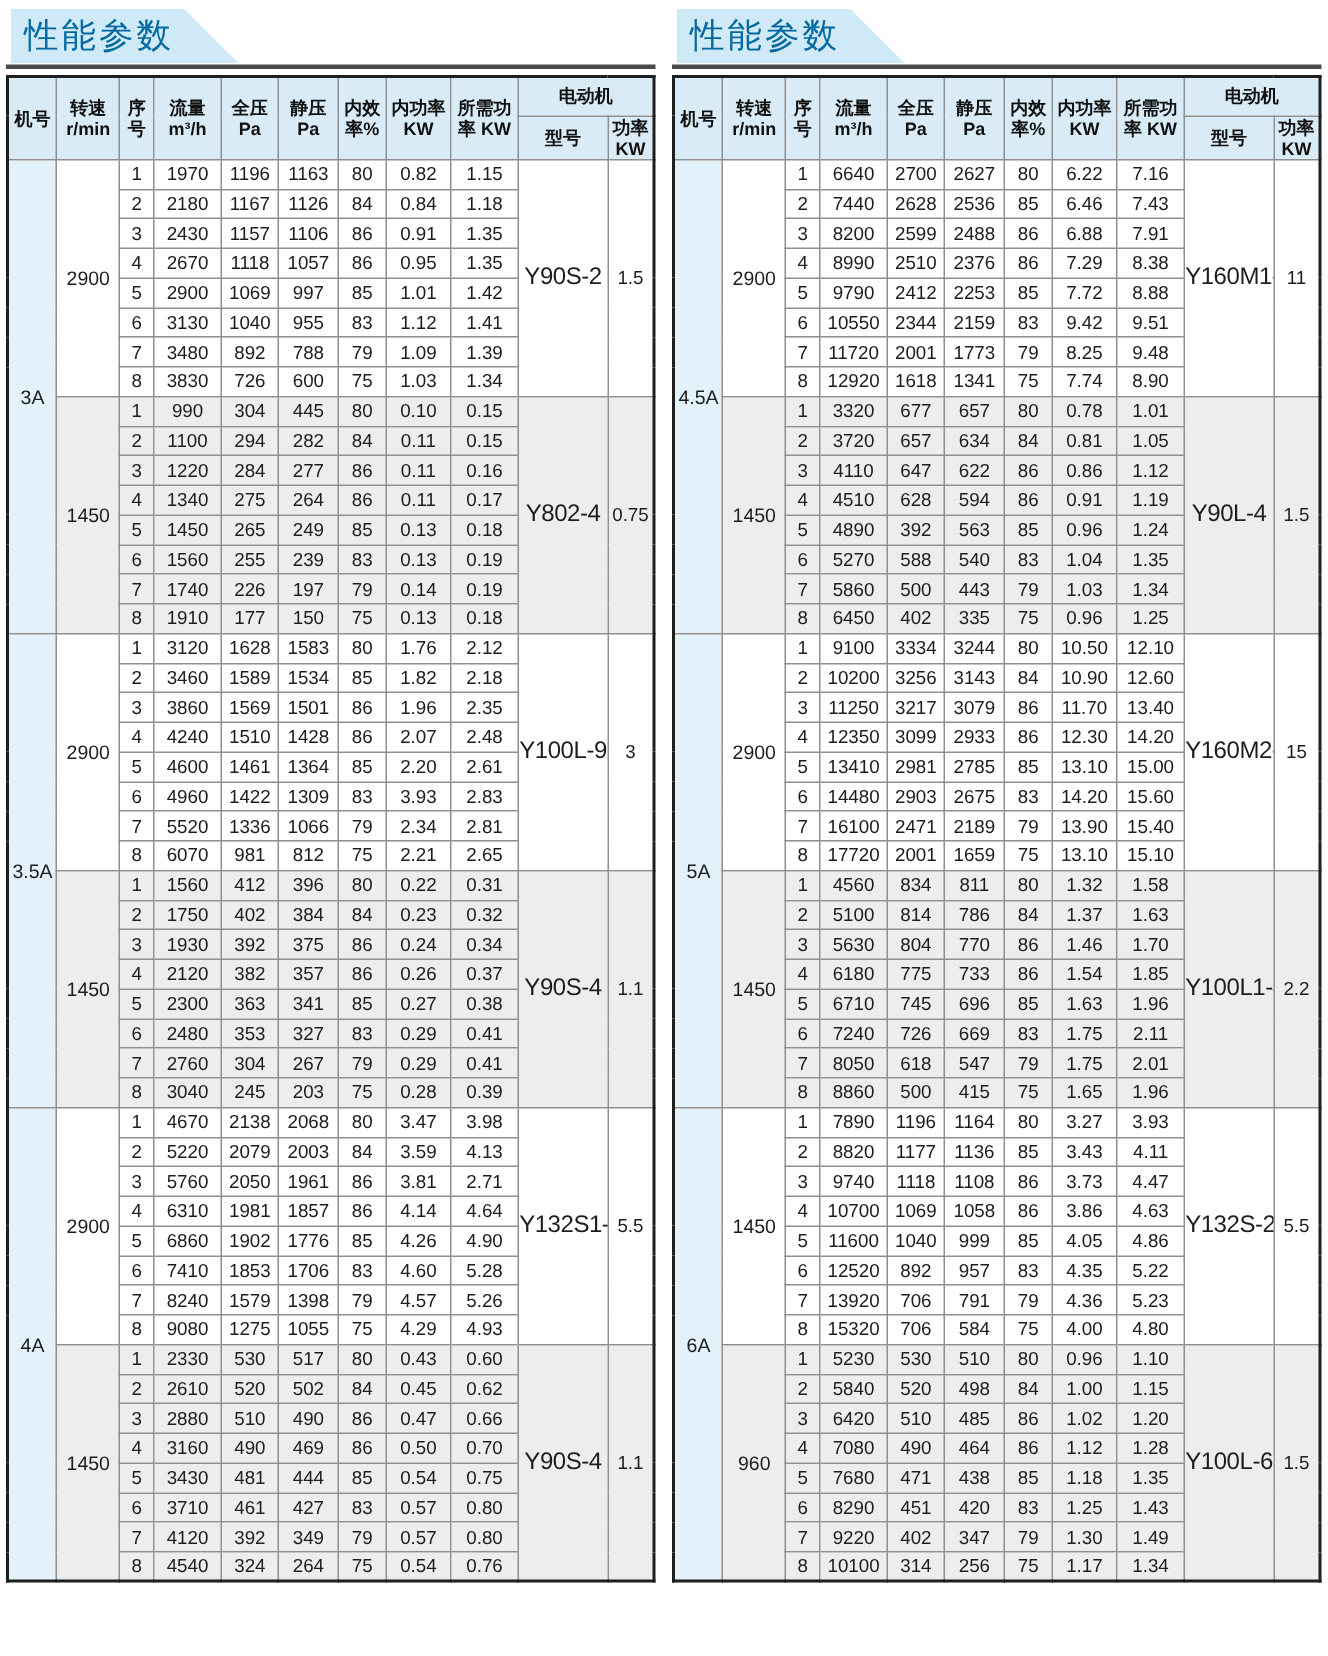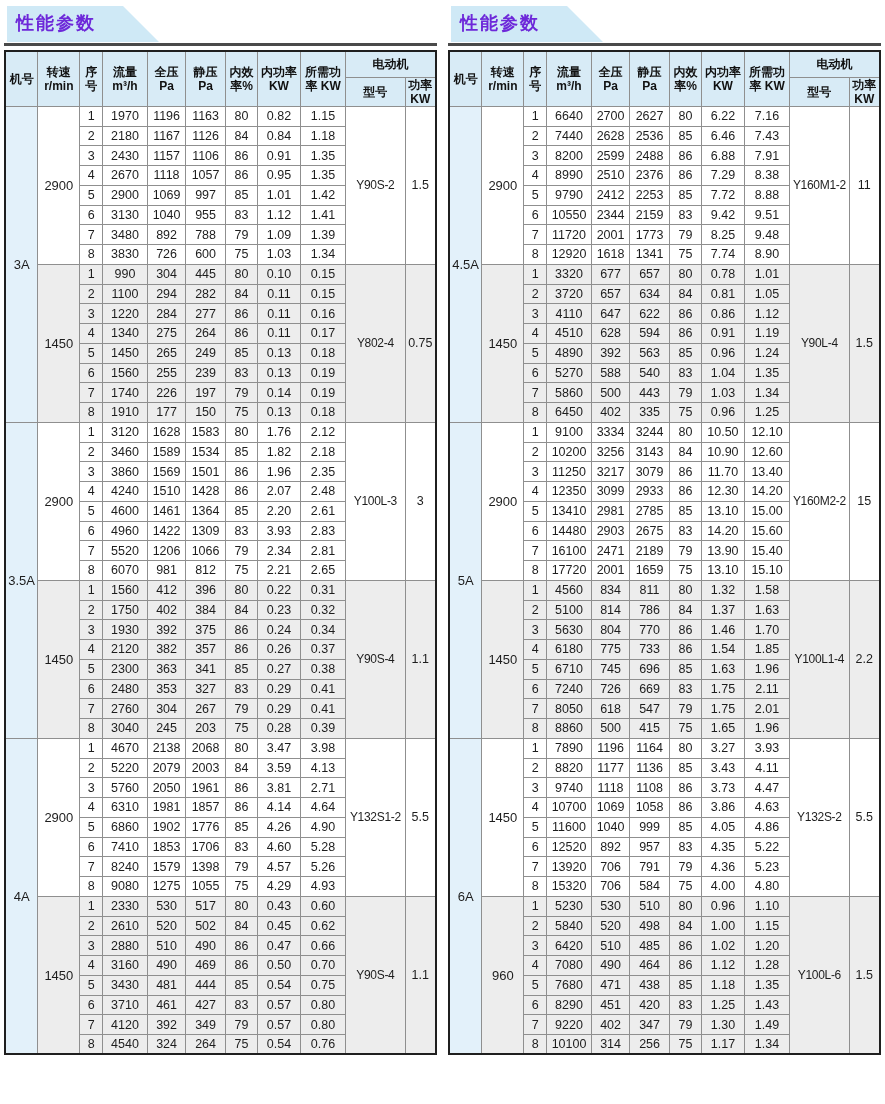--- a/index.html
+++ b/index.html
@@ -20,21 +20,21 @@
   }
   .page{display:flex;gap:11px;padding:4px 3px 0 4px;}
   .panel{width:433px;}
   .title{position:relative;height:38px;}
   .title-bg{
     position:absolute;left:3px;top:2px;width:152px;height:36px;
     background:var(--title-bg);
     clip-path:polygon(0 0,calc(100% - 36px) 0,100% 100%,0 100%);
   }
   .title-text{
-    position:relative;z-index:1;font-size:18px;font-weight:bold;color:#6d28d9;
+    position:relative;z-index:1;font-size:23px;font-weight:normal;color:#0369a1;
     padding-left:12px;line-height:38px;letter-spacing:2px;
   }
   .title-rule{height:3px;background:var(--rule);margin:1px 0 4px 0;}
   table{
     border-collapse:collapse;table-layout:fixed;width:433px;
     border:2px solid var(--outer);
   }
   th,td{
     border:1px solid var(--grid);
     text-align:center;vertical-align:middle;
@@ -42,21 +42,21 @@
   }
   thead th{
     background:var(--header-bg);
     font-size:12px;font-weight:bold;line-height:1.18;color:#111;
   }
   thead tr.h1{height:26px;}
   thead tr.h2{height:28px;}
   tbody td{font-size:12.5px;height:19.75px;}
   td.machine{background:var(--machine-bg);font-size:13px;}
   td.speed{font-size:13px;}
-  td.model{font-size:12px;letter-spacing:-0.3px;}
+  td.model{font-size:16px;letter-spacing:-0.3px;}
   td.shaded{background:var(--shaded);}
 </style>
 </head>
 <body>
 
 <div class="page">
   <section class="panel">
     <div class="title">
       <div class="title-bg"></div>
       <div class="title-text">性能参数</div>
@@ -277,21 +277,21 @@
             <tr>
               <td class="machine" rowspan="16">3.5A</td>
               <td class="speed" rowspan="8">2900</td>
               <td>1</td>
               <td>3120</td>
               <td>1628</td>
               <td>1583</td>
               <td>80</td>
               <td>1.76</td>
               <td>2.12</td>
-              <td class="model" rowspan="8">Y100L-3</td>
+              <td class="model" rowspan="8">Y100L-9</td>
               <td class="power" rowspan="8">3</td>
             </tr>
             <tr>
               <td>2</td>
               <td>3460</td>
               <td>1589</td>
               <td>1534</td>
               <td>85</td>
               <td>1.82</td>
               <td>2.18</td>
@@ -328,21 +328,21 @@
               <td>4960</td>
               <td>1422</td>
               <td>1309</td>
               <td>83</td>
               <td>3.93</td>
               <td>2.83</td>
             </tr>
             <tr>
               <td>7</td>
               <td>5520</td>
-              <td>1206</td>
+              <td>1336</td>
               <td>1066</td>
               <td>79</td>
               <td>2.34</td>
               <td>2.81</td>
             </tr>
             <tr>
               <td>8</td>
               <td>6070</td>
               <td>981</td>
               <td>812</td>

